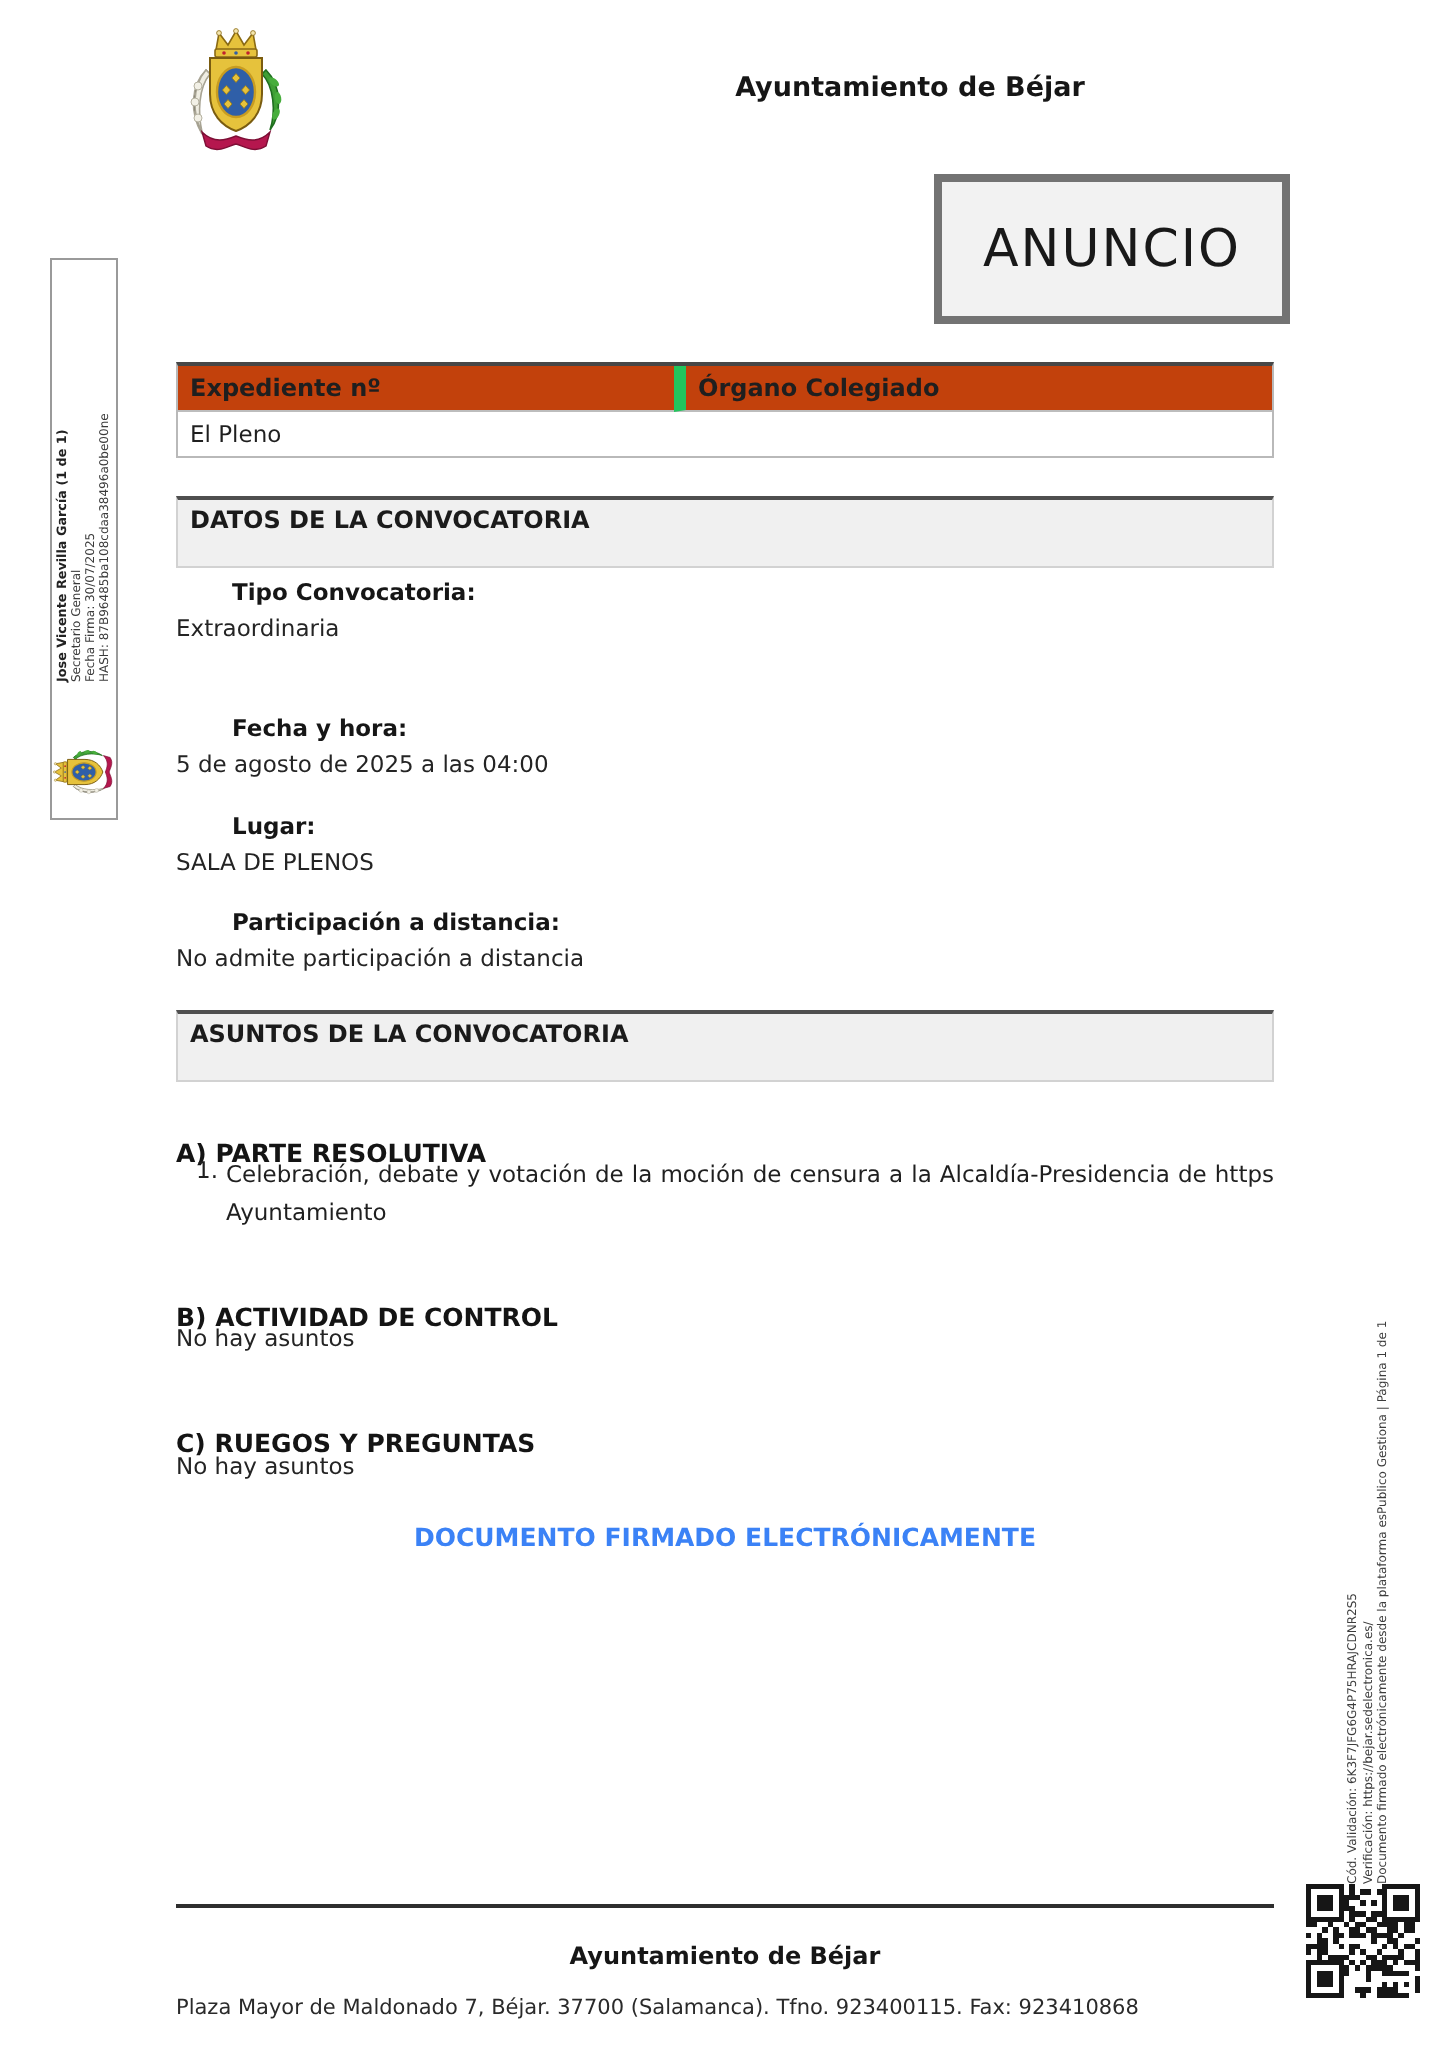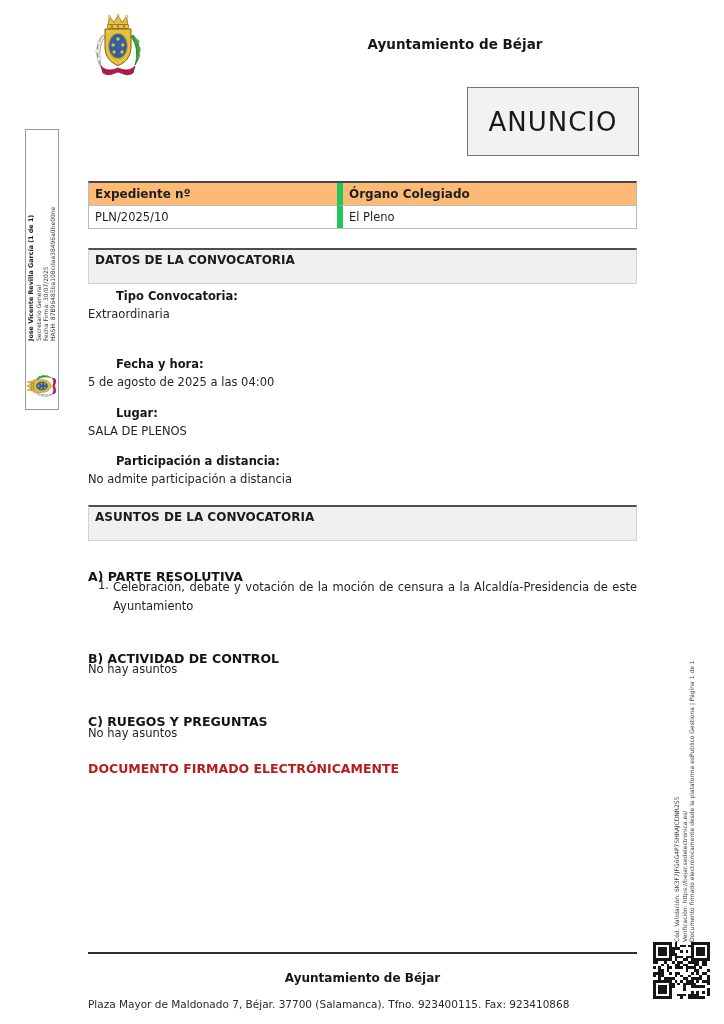--- a/index.html
+++ b/index.html
@@ -5,21 +5,21 @@
   html,body{margin:0;padding:0;background:#ffffff;}
   body{width:724px;height:1024px;overflow:hidden;
        font-family:"DejaVu Sans","Liberation Sans",sans-serif;color:#1f1f1f;}
   .page{position:relative;width:724px;height:1024px;background:#fff;}
 
   
   .crest{position:absolute;left:87px;top:13px;width:62px;height:66px;}
   .header-title{position:absolute;left:310px;top:36px;width:290px;text-align:center;
                 font-size:13.5px;font-weight:bold;color:#161616;}
   .anuncio-box{position:absolute;left:467px;top:87px;width:170px;height:67px;
-               background:#f2f2f2;border:1px solid #737373;
+               background:#f2f2f2;border:4px solid #737373;
                display:flex;align-items:center;justify-content:center;}
   .anuncio-box span{font-size:26px;letter-spacing:1px;color:#191919;}
 
   
   .left-stamp{position:absolute;left:25px;top:129px;width:34px;height:281px;
               border:1px solid #9a9a9a;box-sizing:border-box;}
   .left-stamp .strip{position:absolute;left:0;top:0;width:279px;height:32px;
               transform-origin:0 0;transform:rotate(-90deg) translateX(-279px);
               display:flex;align-items:center;}
   .mini-crest{width:30px;height:32px;margin-left:8px;flex:0 0 auto;}
@@ -29,38 +29,38 @@
   .right-stamp{position:absolute;left:673px;top:627px;width:28px;height:315px;}
   .right-stamp .strip{position:absolute;left:0;top:0;width:315px;height:28px;
               transform-origin:0 0;transform:rotate(-90deg) translateX(-315px);
               color:#3c3c3c;font-size:6px;line-height:7.5px;white-space:nowrap;}
 
   
   .exp-table{position:absolute;left:88px;top:181px;width:549px;
              display:grid;grid-template-columns:248px 1fr;
              border:1px solid #b9b9b9;border-top:2px solid #474747;box-sizing:border-box;
              font-size:11.5px;}
-  .exp-table .th{background:#fdba74;font-weight:bold;font-size:12px;
+  .exp-table .th{background:#c2410c;font-weight:bold;font-size:12px;
                  padding:4px 6px;border-bottom:1px solid #bdbdbd;}
   .exp-table .th + .th, .exp-table .td + .td{border-left:6px solid #22c55e;}
   .exp-table .td{background:#fff;padding:4px 6px;}
 
   
   .section-bar{position:absolute;left:88px;width:549px;height:36px;box-sizing:border-box;
                background:#f0f0f0;border:1px solid #d2d2d2;border-top:2px solid #4f4f4f;
                font-weight:bold;font-size:12px;line-height:20px;padding-left:6px;color:#1b1b1b;}
 
   .lbl{position:absolute;left:88px;font-size:11.5px;font-weight:bold;color:#161616;margin-left:28px;}
   .val{position:absolute;left:88px;font-size:11.5px;color:#242424;}
   .part-heading{position:absolute;left:88px;font-size:12.5px;font-weight:bold;color:#141414;margin-top:20px;}
   .list-num{position:absolute;left:95px;width:14px;text-align:right;font-size:11.5px;}
   .list-text{position:absolute;left:113px;width:524px;font-size:11.5px;line-height:19px;
              text-align:justify;}
-  .signed-notice{position:absolute;left:88px;top:761px;width:549px;text-align:left;
-                 font-size:12.5px;font-weight:bold;color:#b91c1c;}
+  .signed-notice{position:absolute;left:88px;top:761px;width:549px;text-align:center;
+                 font-size:12.5px;font-weight:bold;color:#3b82f6;}
 
   
   .footer-line{position:absolute;left:88px;top:952px;width:549px;height:2px;background:#2e2e2e;}
   .footer-org{position:absolute;left:88px;top:971px;width:549px;text-align:center;
               font-size:12px;font-weight:bold;color:#161616;}
   .footer-address{position:absolute;left:88px;top:998px;width:549px;text-align:left;
               font-size:10.5px;color:#2a2a2a;}
 
   .qr{position:absolute;left:653px;top:942px;width:57px;height:57px;background:#fff;}
   .qr svg{display:block;shape-rendering:crispEdges;}
@@ -127,21 +127,20 @@
         <div>Secretario General</div>
         <div>Fecha Firma: 30/07/2025</div>
         <div>HASH: 87B96485ba108cdaa38496a0be00ne</div>
       </div>
     </div>
   </div>
 
   <div class="exp-table">
     <div class="th">Expediente nº</div>
     <div class="th">Órgano Colegiado</div>
-    <div class="td">PLN/2025/10</div>
     <div class="td">El Pleno</div>
   </div>
 
   <div class="section-bar" style="top:248px">DATOS DE LA CONVOCATORIA</div>
 
   <div class="lbl" style="top:289px">Tipo Convocatoria:</div>
   <div class="val" style="top:307px">Extraordinaria</div>
 
   <div class="lbl" style="top:357px">Fecha y hora:</div>
   <div class="val" style="top:375px">5 de agosto de 2025 a las 04:00</div>
@@ -149,21 +148,21 @@
   <div class="lbl" style="top:406px">Lugar:</div>
   <div class="val" style="top:424px">SALA DE PLENOS</div>
 
   <div class="lbl" style="top:454px">Participación a distancia:</div>
   <div class="val" style="top:472px">No admite participación a distancia</div>
 
   <div class="section-bar" style="top:505px">ASUNTOS DE LA CONVOCATORIA</div>
 
   <div class="part-heading" style="top:549px">A) PARTE RESOLUTIVA</div>
   <div class="list-num" style="top:578px">1.</div>
-  <div class="list-text" style="top:578px">Celebración, debate y votación de la moción de censura a la Alcaldía-Presidencia de este Ayuntamiento</div>
+  <div class="list-text" style="top:578px">Celebración, debate y votación de la moción de censura a la Alcaldía-Presidencia de https Ayuntamiento</div>
 
   <div class="part-heading" style="top:631px">B) ACTIVIDAD DE CONTROL</div>
   <div class="val" style="top:662px">No hay asuntos</div>
 
   <div class="part-heading" style="top:694px">C) RUEGOS Y PREGUNTAS</div>
   <div class="val" style="top:726px">No hay asuntos</div>
 
   <div class="signed-notice">DOCUMENTO FIRMADO ELECTRÓNICAMENTE</div>
 
   <div class="right-stamp">

